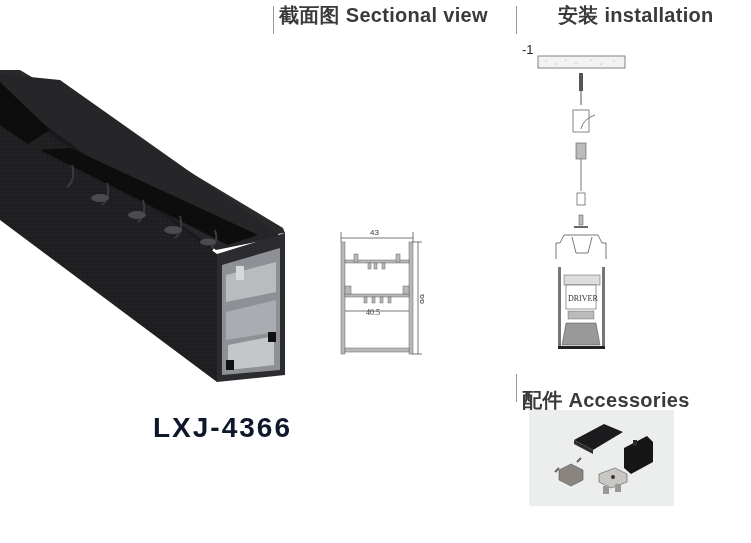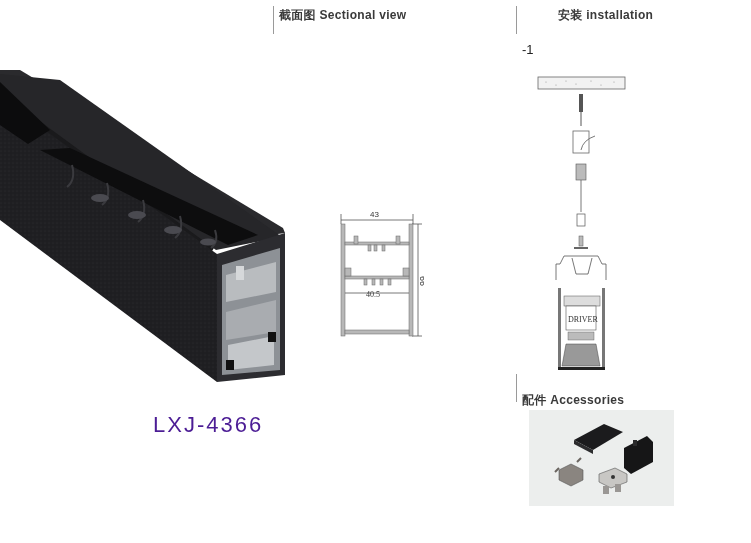--- a/index.html
+++ b/index.html
@@ -1,21 +1,21 @@
 <!DOCTYPE html>
 <html><head>
 <meta charset="utf-8">
 <style>
   html, body { margin:0; padding:0; background:#ffffff; }
   body { width:751px; height:543px; position:relative; overflow:hidden;
          font-family:"Liberation Sans", "DejaVu Sans", sans-serif; color:#333; }
   .abs { position:absolute; }
-  .heading { font-size:12px; font-weight:bold; color:#3a3a3a; letter-spacing:0.3px; white-space:nowrap; line-height:20px; }
+  .heading { font-size:20px; font-weight:bold; color:#3a3a3a; letter-spacing:0.3px; white-space:nowrap; line-height:20px; }
   .bar { position:absolute; width:1px; background:#9a9a9a; }
-  .model { font-size:22px; letter-spacing:2px; color:#4c1d95; font-weight:normal; }
+  .model { font-size:28px; letter-spacing:2px; color:#0f172a; font-weight:bold; }
 </style>
 </head>
 <body>
 
 <div class="abs" style="left:0;top:70px;width:290px;height:320px;">
   <svg width="290" height="320" viewBox="0 0 290 320">
     <defs>
       <pattern id="grain" width="4" height="4" patternUnits="userSpaceOnUse">
         <rect width="4" height="4" fill="#1f1f22"></rect>
         <circle cx="1" cy="1" r="0.6" fill="#2c2c30"></circle>
@@ -55,21 +55,21 @@
     <rect x="268" y="262" width="8" height="10" fill="#111"></rect>
     <rect x="226" y="290" width="8" height="10" fill="#111"></rect>
   </svg>
 </div>
 
 <div class="abs model" style="left:153px;top:412px;">LXJ-4366</div>
 
 <div class="bar" style="left:273px;top:6px;height:28px;"></div>
 <div class="abs heading" style="left:279px;top:5px;">截面图 Sectional view</div>
 
-<div class="abs" style="left:334px;top:206px;width:90px;height:134px;">
+<div class="abs" style="left:334px;top:224px;width:90px;height:134px;">
   <svg width="90" height="134" viewBox="0 0 90 134">
     <g stroke="#555" stroke-width="0.8" fill="none">
 
       <line x1="7" y1="14" x2="79" y2="14"></line>
       <line x1="7" y1="8" x2="7" y2="18"></line>
       <line x1="79" y1="8" x2="79" y2="18"></line>
 
       <line x1="84" y1="18" x2="84" y2="130"></line>
       <line x1="78" y1="18" x2="88" y2="18"></line>
       <line x1="78" y1="130" x2="88" y2="130"></line>
@@ -97,21 +97,21 @@
     <text x="36" y="11" font-size="8" fill="#333" font-family="Liberation Sans, sans-serif">43</text>
     <text x="32" y="91" font-size="8" fill="#333" font-family="Liberation Serif, serif">40.5</text>
     <text x="86" y="70" font-size="9" fill="#333" font-family="Liberation Sans, sans-serif" transform="rotate(90 86 70)">66</text>
   </svg>
 </div>
 
 <div class="bar" style="left:516px;top:6px;height:28px;"></div>
 <div class="abs heading" style="left:522px;top:5px;margin-left:36px;">安装 installation</div>
 <div class="abs" style="left:522px;top:42px;font-size:13px;color:#222;">-1</div>
 
-<div class="abs" style="left:536px;top:74px;width:92px;height:300px;">
+<div class="abs" style="left:536px;top:53px;width:92px;height:300px;">
   <svg width="92" height="300" viewBox="0 0 92 300">
     <rect x="2" y="3" width="87" height="12" fill="#f2f2f2" stroke="#666" stroke-width="0.8"></rect>
     <g fill="#999">
       <circle cx="10" cy="8" r="0.6"></circle>
         <circle cx="20" cy="11" r="0.6"></circle>
         <circle cx="30" cy="7" r="0.6"></circle>
       <circle cx="40" cy="10" r="0.6"></circle>
         <circle cx="55" cy="7" r="0.6"></circle>
         <circle cx="65" cy="11" r="0.6"></circle>
         <circle cx="78" cy="8" r="0.6"></circle>

